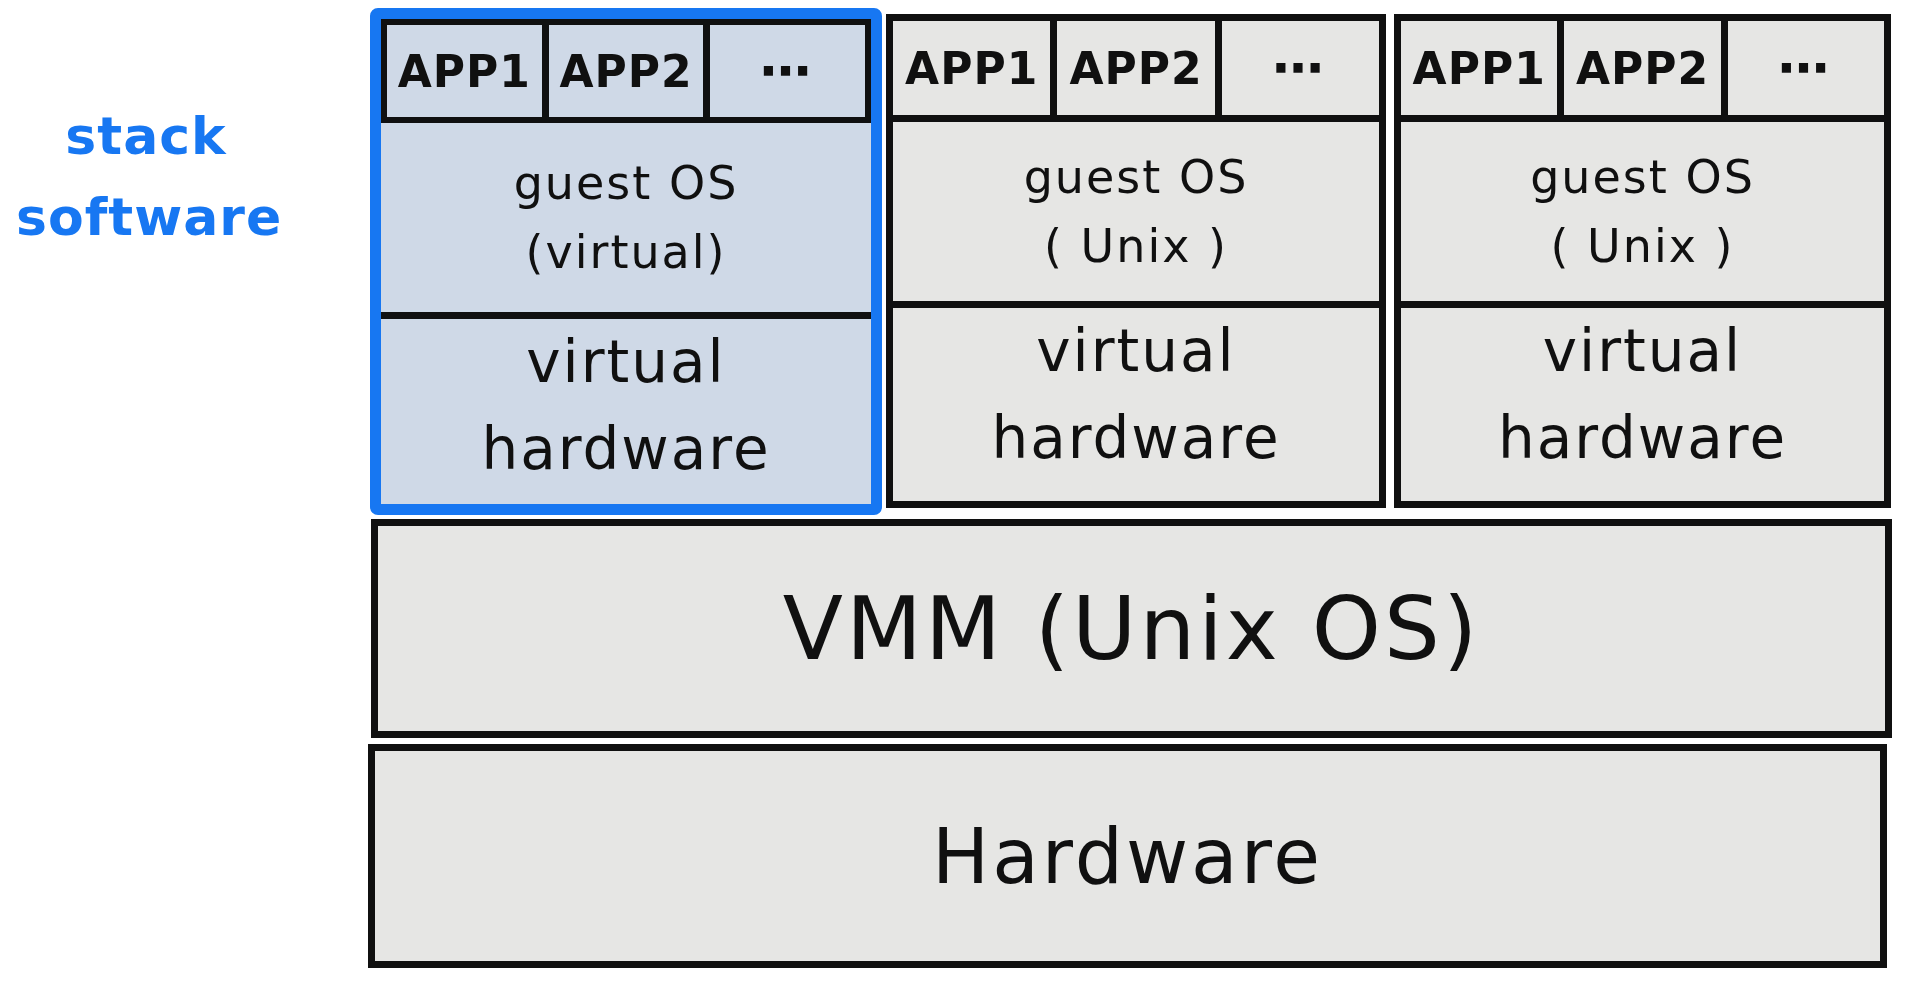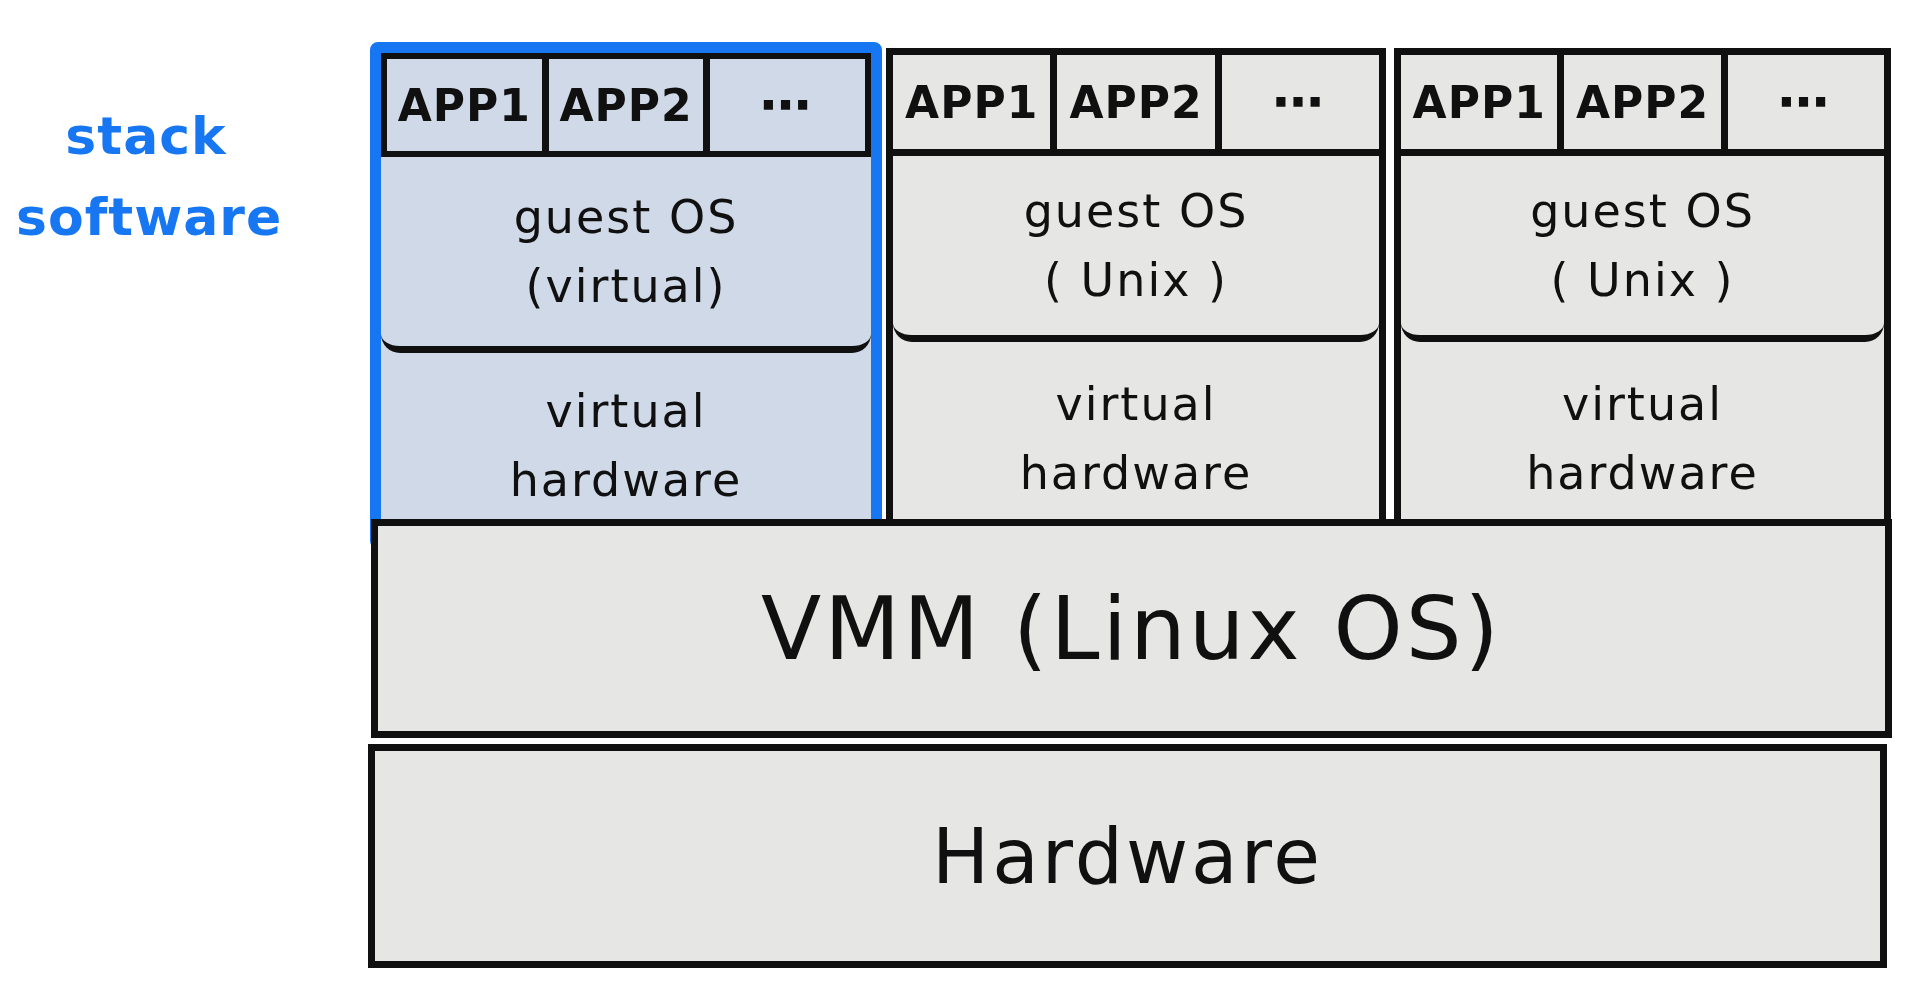--- a/index.html
+++ b/index.html
@@ -20,21 +20,21 @@
     font-size:52px; font-weight:bold; line-height:1.55;
     letter-spacing:1px;
   }
 
   
   .stack {
     position:absolute; top:14px; height:494px; width:500px;
     background:var(--box-fill,#e6e6e4);
     border:7px solid var(--ink,#101010);
     box-sizing:border-box;
-    display:flex; flex-direction:column;margin-top:34px;
+    display:flex; flex-direction:column;
   }
   .stack.highlight {
     top:8px; height:507px; width:512px; left:370px;
     background:var(--highlight-fill,#cfd9e7);
     border:11px solid var(--highlight-border,#1777f2);
     border-radius:8px;
   }
   .stack.s2 { left:886px; }
   .stack.s3 { left:1394px; width:497px; }
 
@@ -52,28 +52,28 @@
     display:flex; align-items:center; justify-content:center;
     font-size:44px; font-weight:bold; letter-spacing:1px;
   }
   .apps-cell + .apps-cell { border-left:7px solid var(--ink,#101010); }
   .apps-cell.dots { font-size:52px; letter-spacing:4px; }
 
   .row-os {
     height:186px; box-sizing:border-box;
     border-bottom:7px solid var(--ink,#101010);
     display:flex; flex-direction:column; align-items:center; justify-content:center;
-    font-size:46px; line-height:1.5; letter-spacing:2px;border-radius:19px;
+    font-size:46px; line-height:1.5; letter-spacing:2px;
   }
   .highlight .row-os { height:196px; }
 
   .row-vhw {
     flex:1 1 auto;
-    display:flex; flex-direction:column; align-items:center; justify-content:center;
-    font-size:46px; line-height:1.5; letter-spacing:2px;
+    display:flex; flex-direction:column; align-items:center; justify-content:flex-start;
+    font-size:58px; line-height:1.5; letter-spacing:2px;
   }
 
   
   .layer {
     position:absolute; left:371px; width:1521px;
     background:var(--box-fill,#e6e6e4);
     border:7px solid var(--ink,#101010);
     box-sizing:border-box;
     display:flex; align-items:center; justify-content:center;
   }
@@ -132,20 +132,20 @@
       <div>guest OS</div>
       <div>( Unix )</div>
     </div>
     <div class="row-vhw">
       <div>virtual</div>
       <div>hardware</div>
     </div>
   </div>
 
   <div class="layer vmm">
-    <span>VMM (Linux OS)</span>
+    <span>VMM (Unix OS)</span>
   </div>
 
   <div class="layer hw">
     <span>Hardware</span>
   </div>
 
 </div>
 
 </body></html>

